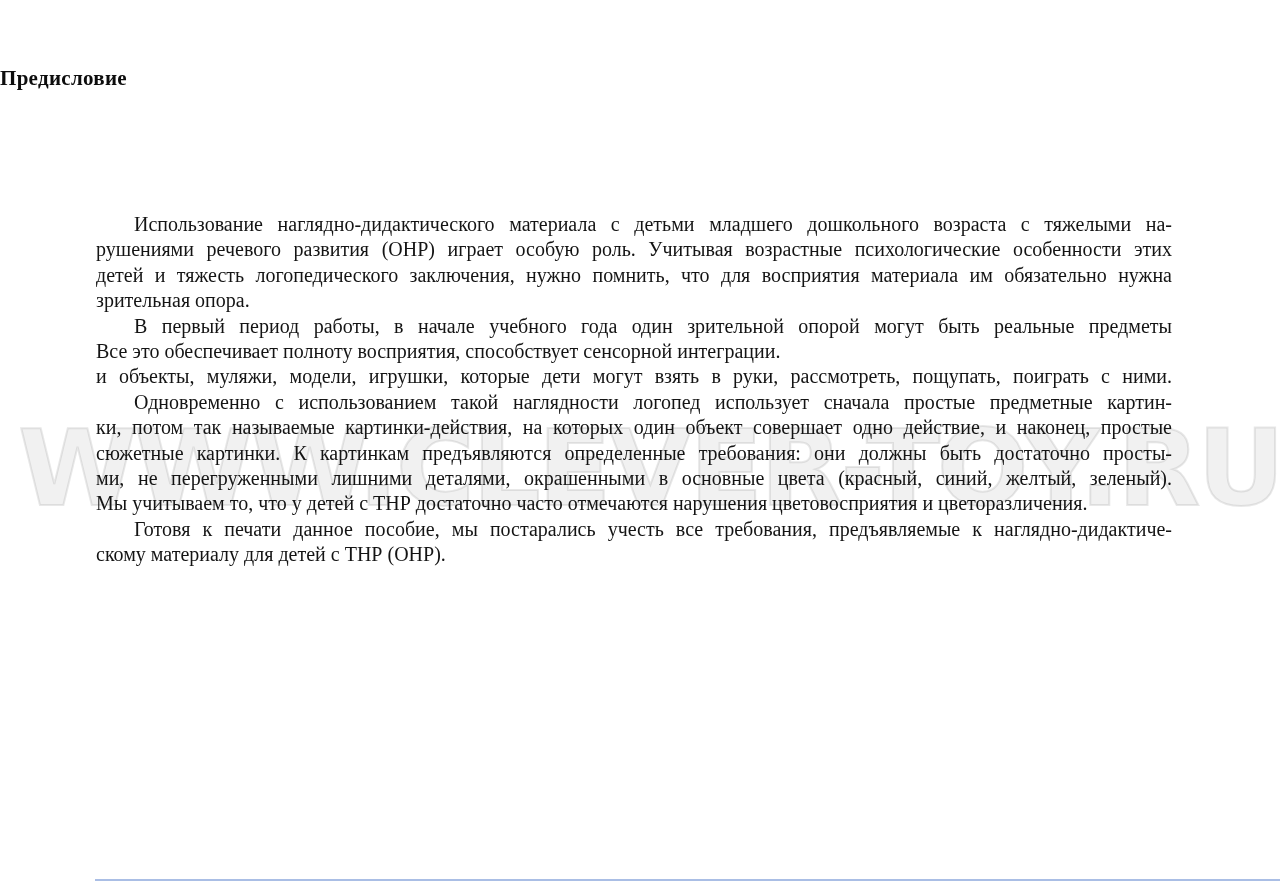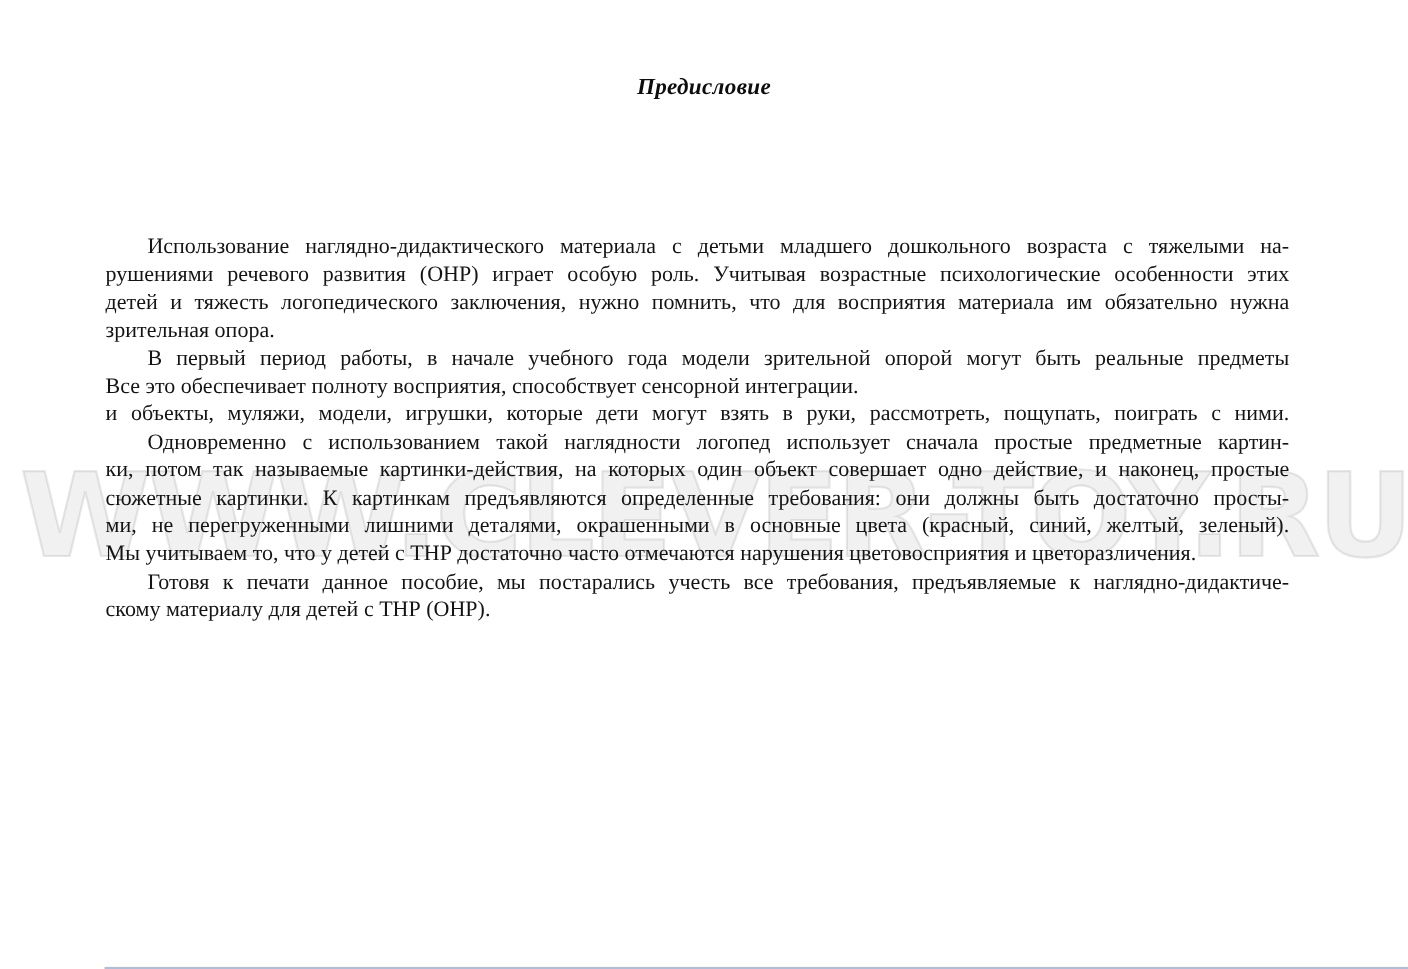--- a/index.html
+++ b/index.html
@@ -18,26 +18,24 @@
   .page {
     position: absolute;
     inset: 0;
     background: #ffffff;
   }
   .doc-title {
     position: absolute;
     top: 66px;
     left: 0;
     width: 1280px;
-    text-align: center;
     font-size: 21px;
     font-weight: bold;
     letter-spacing: 0.3px;
     color: #0d0d0d;
-    font-style: italic;
   }
   .watermark {
     position: absolute;
     top: 393px;
     left: 80px;
     width: 1140px;
     height: 150px;
     display: flex;
     align-items: center;
     justify-content: center;
@@ -93,21 +91,21 @@
   <div class="watermark">WWW.CLEVER-TOY.RU</div>
 
   <div class="body-text">
       <div>
         <div class="line first">Использование наглядно-дидактического материала с детьми младшего дошкольного возраста с тяжелыми на-</div>
         <div class="line">рушениями речевого развития (ОНР) играет особую роль. Учитывая возрастные психологические особенности этих</div>
         <div class="line">детей и тяжесть логопедического заключения, нужно помнить, что для восприятия материала им обязательно нужна</div>
         <div class="line last">зрительная опора.</div>
       </div>
       <div>
-        <div class="line first">В первый период работы, в начале учебного года модели зрительной опорой могут быть реальные предметы</div>
+        <div class="line first">В первый период работы, в начале учебного года один зрительной опорой могут быть реальные предметы</div>
         <div class="line last">Все это обеспечивает полноту восприятия, способствует сенсорной интеграции.</div>
         <div class="line">и объекты, муляжи, модели, игрушки, которые дети могут взять в руки, рассмотреть, пощупать, поиграть с ними.</div>
       </div>
       <div>
         <div class="line first">Одновременно с использованием такой наглядности логопед использует сначала простые предметные картин-</div>
         <div class="line">ки, потом так называемые картинки-действия, на которых один объект совершает одно действие, и наконец, простые</div>
         <div class="line">сюжетные картинки. К картинкам предъявляются определенные требования: они должны быть достаточно просты-</div>
         <div class="line">ми, не перегруженными лишними деталями, окрашенными в основные цвета (красный, синий, желтый, зеленый).</div>
         <div class="line last">Мы учитываем то, что у детей с ТНР достаточно часто отмечаются нарушения цветовосприятия и цветоразличения.</div>
       </div>

